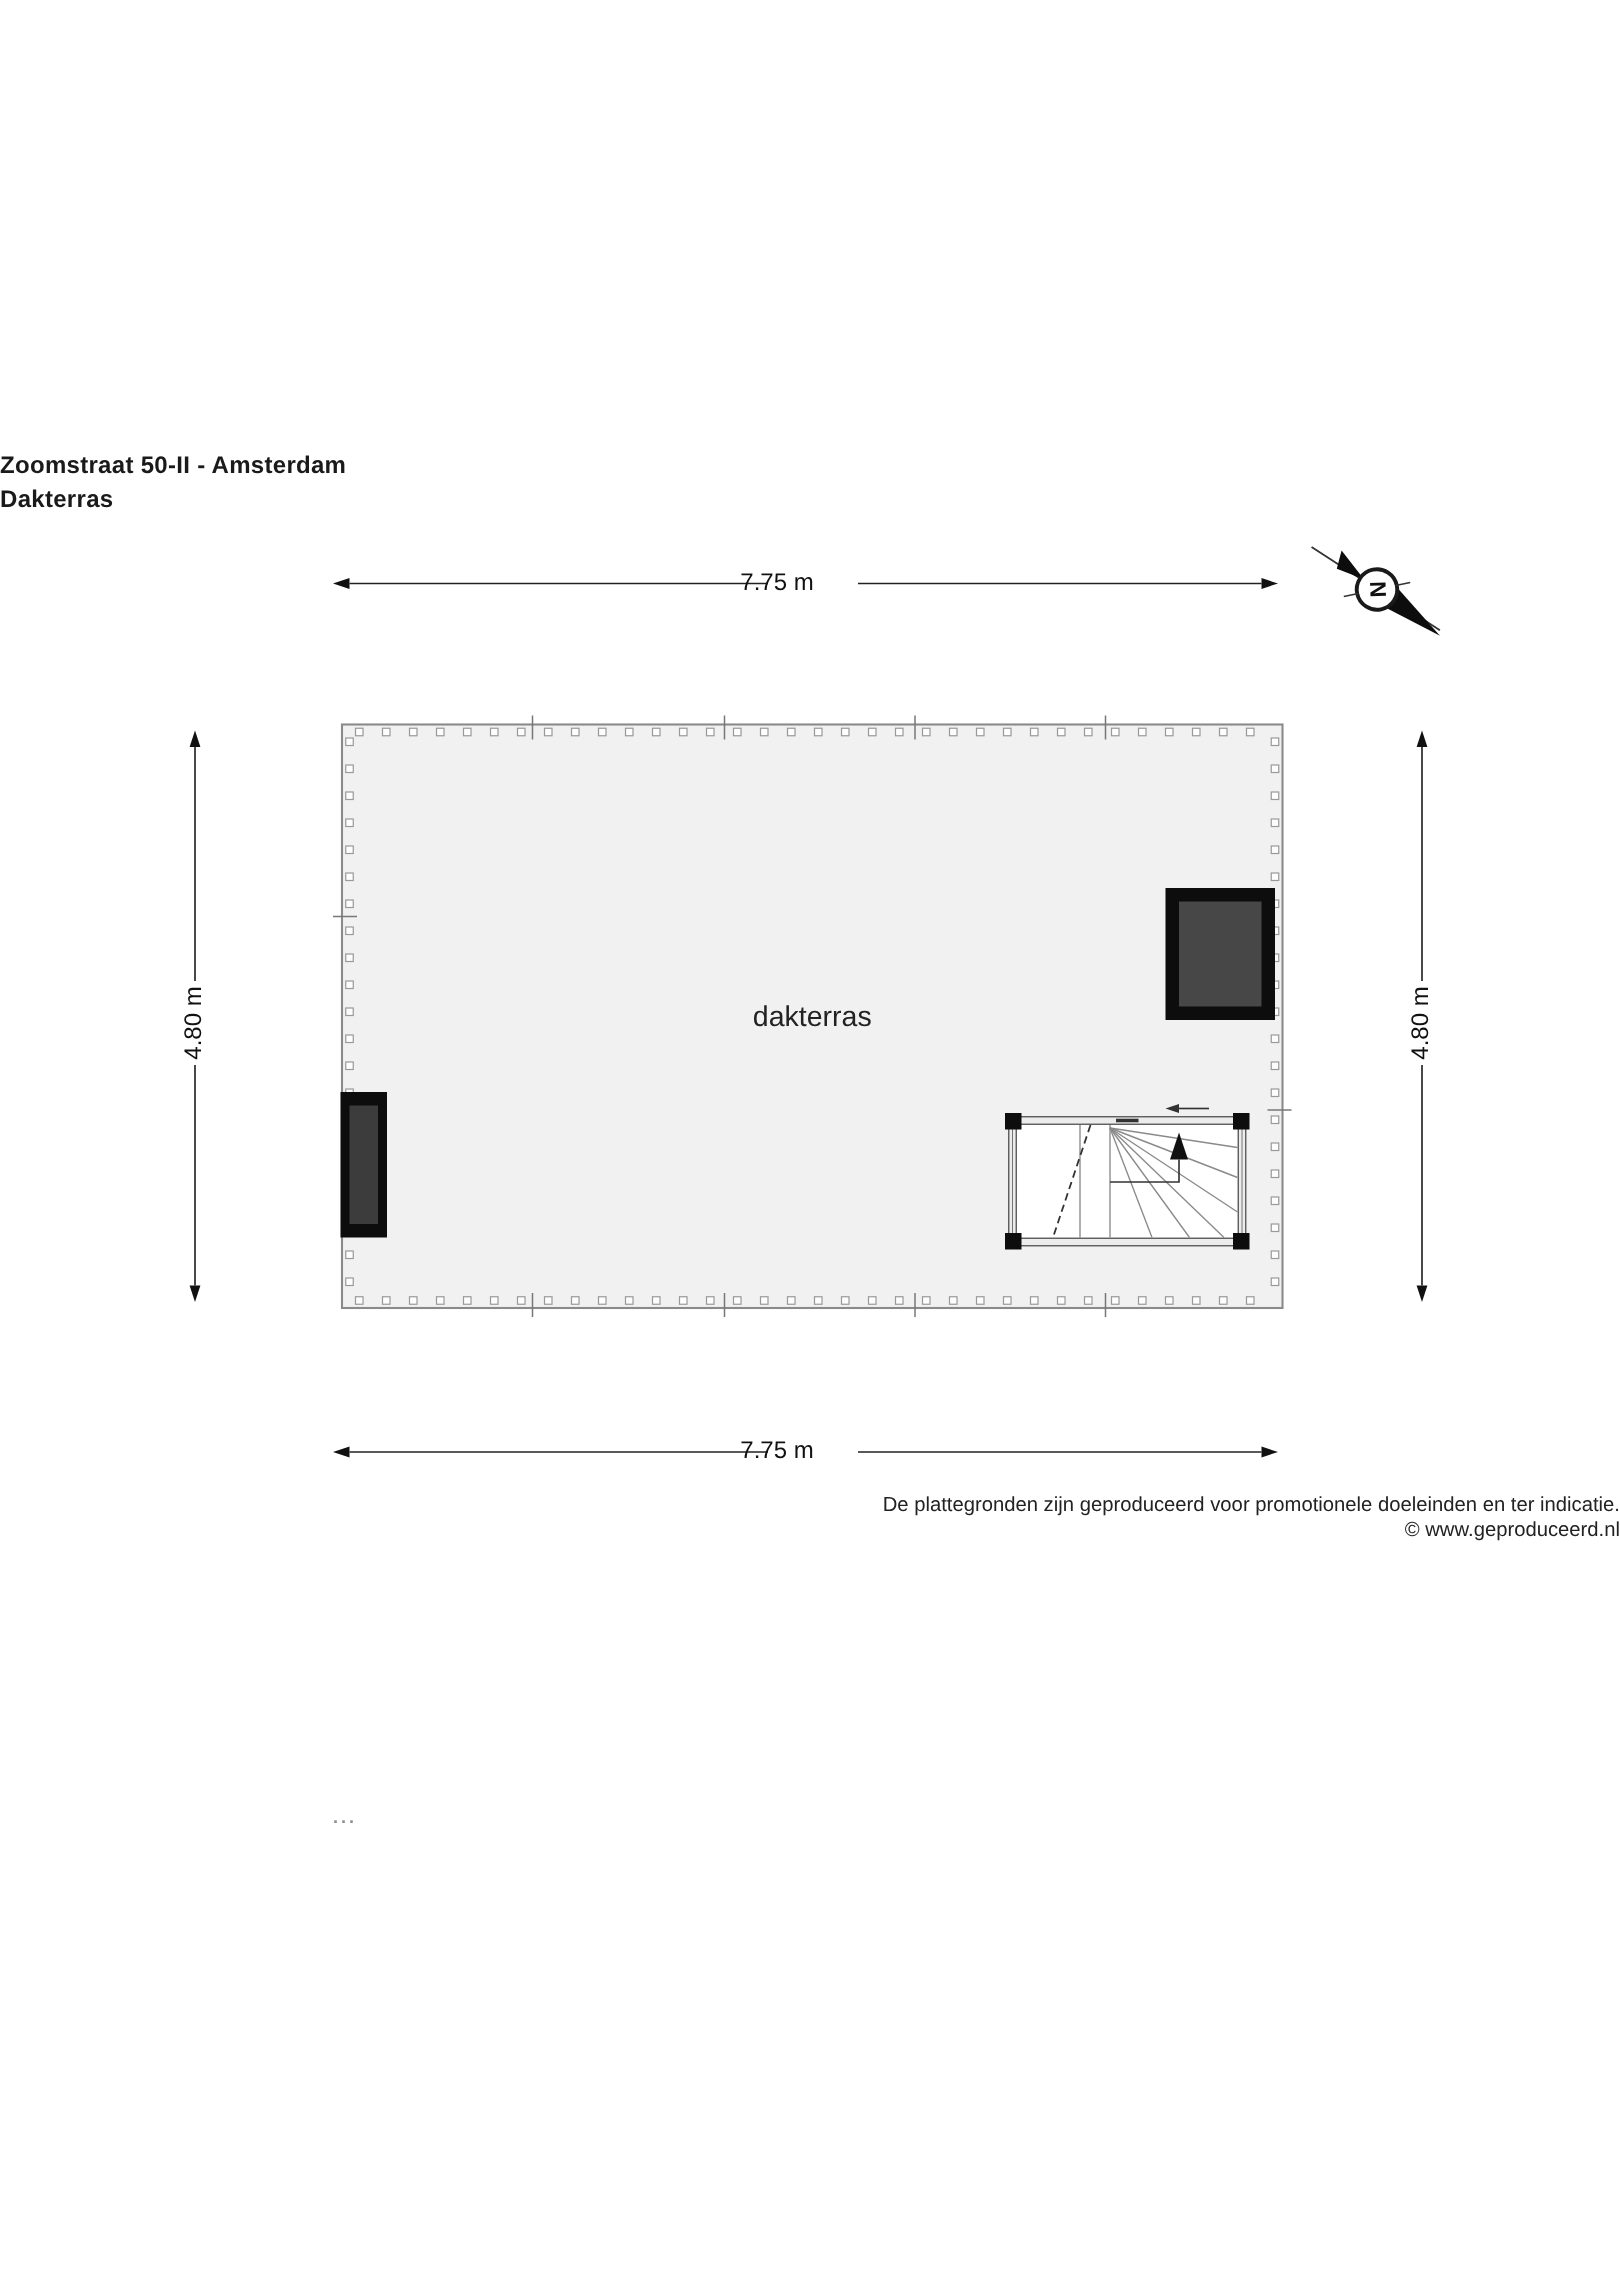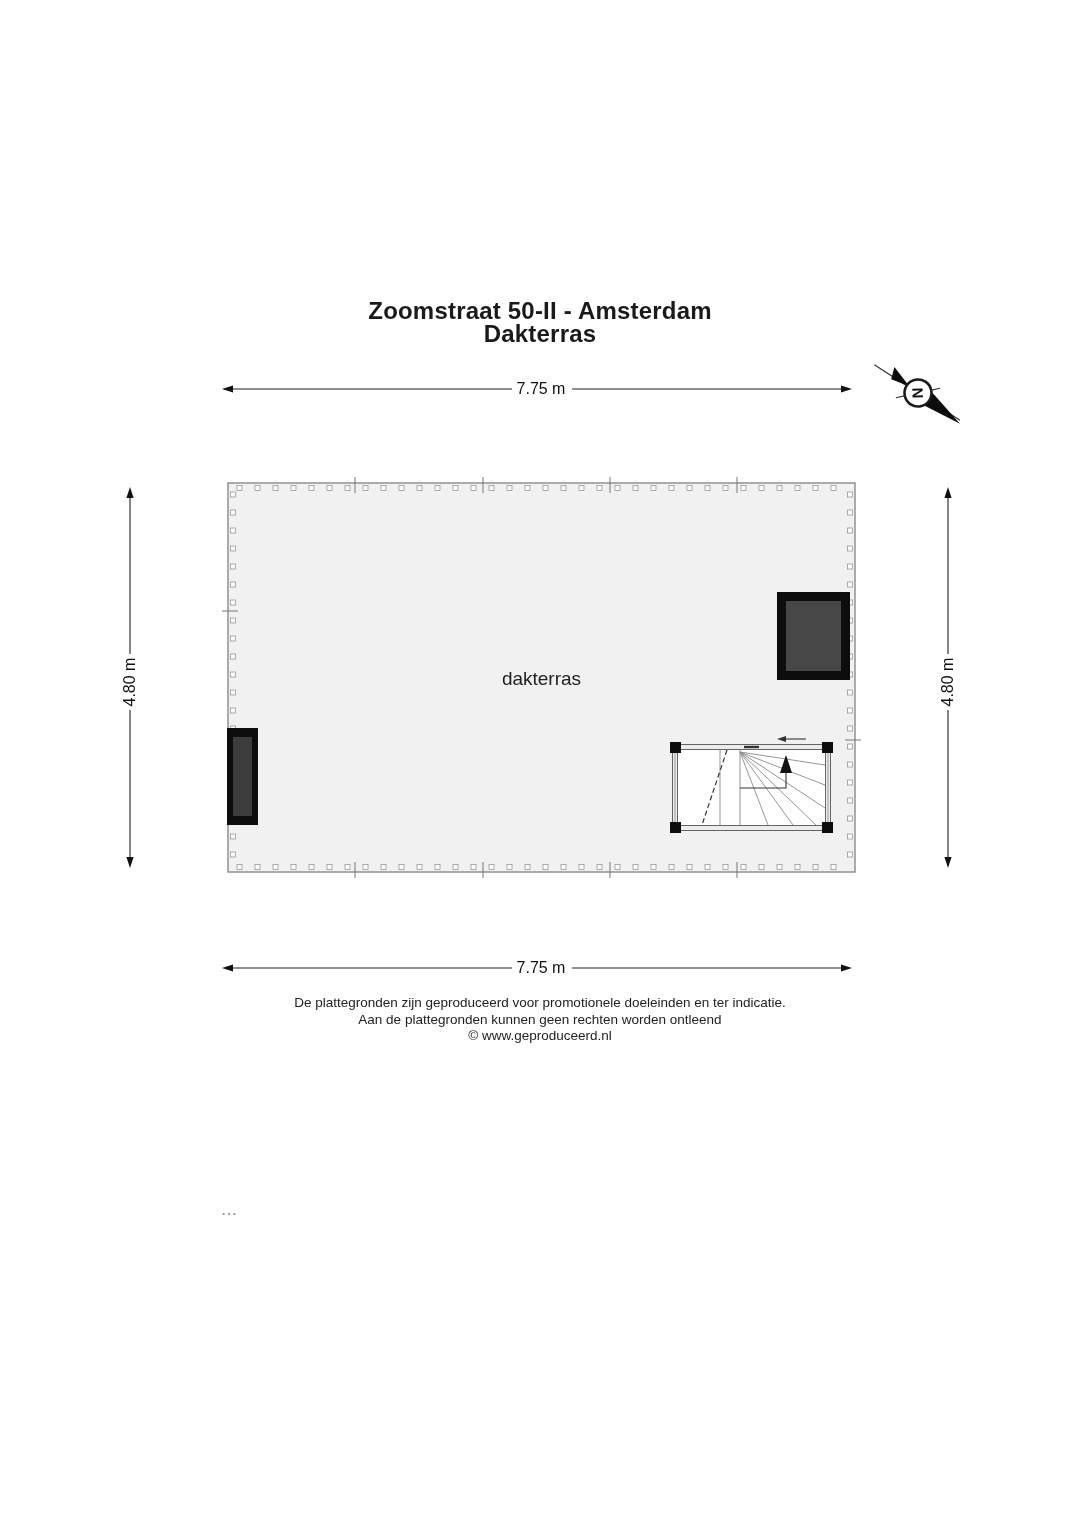--- a/index.html
+++ b/index.html
@@ -1,26 +1,26 @@
 <!DOCTYPE html>
 <html><head>
 <meta charset="utf-8">
 <style>
   html,body{margin:0;padding:0;background:#fff;}
   .canvas{position:relative;width:1080px;height:1527px;background:#fff;overflow:hidden;
           font-family:"Liberation Sans","DejaVu Sans",sans-serif;color:#1a1a1a;}
   .abs{position:absolute;}
   #drawing{position:absolute;left:0;top:0;}
-  .title-block{left:0;top:299px;width:1080px;text-align:center;
-               font-size:24px;font-weight:bold;line-height:23px;letter-spacing:.2px;}
+  .title-block{left:0;top:299px;width:1080px;text-align:left;
+               font-size:16px;font-weight:bold;line-height:23px;letter-spacing:.2px;}
   .room-label{left:228px;top:668px;width:627px;text-align:center;font-size:19px;color:#222;}
   .dim-label{width:200px;text-align:center;font-size:16px;color:#111;white-space:nowrap;}
-  .dim-label.h{left:441px;}
+  .dim-label.h{left:418px;}
   .dim-label.v{width:120px;height:20px;transform:rotate(-90deg);line-height:20px;}
-  .footer{left:0;top:995px;width:1080px;text-align:center;font-size:13.5px;line-height:16.5px;color:#222;}
+  .footer{left:0;top:995px;width:1080px;text-align:right;font-size:13.5px;line-height:16.5px;color:#222;}
   .ellipsis{left:222px;top:1204px;font-size:12px;font-weight:bold;color:#8f8f8f;letter-spacing:2px;}
   .band{fill:#ececec;stroke:#555;stroke-width:.9;}
   .dim{stroke:#222;stroke-width:1.1;}
   .dimhead{fill:#111;}
   #railing-posts rect{fill:#fdfdfd;stroke:#999;stroke-width:.8;}
 </style>
 </head>
 <body>
 
 <div class="canvas">
@@ -241,18 +241,17 @@
 
   <div class="abs dim-label h" style="top:380px;">7.75 m</div>
   <div class="abs dim-label h" style="top:959px;">7.75 m</div>
   <div class="abs dim-label v" style="left:70px;top:672px;">4.80 m</div>
   <div class="abs dim-label v" style="left:888px;top:672px;">4.80 m</div>
 
   <div class="abs room-label">dakterras</div>
 
   <div class="abs footer">
     <div>De plattegronden zijn geproduceerd voor promotionele doeleinden en ter indicatie.</div>
-    <div>Aan de plattegronden kunnen geen rechten worden ontleend</div>
     <div>© www.geproduceerd.nl</div>
   </div>
 
   <div class="abs ellipsis">...</div>
 </div>
 
 </body></html>

